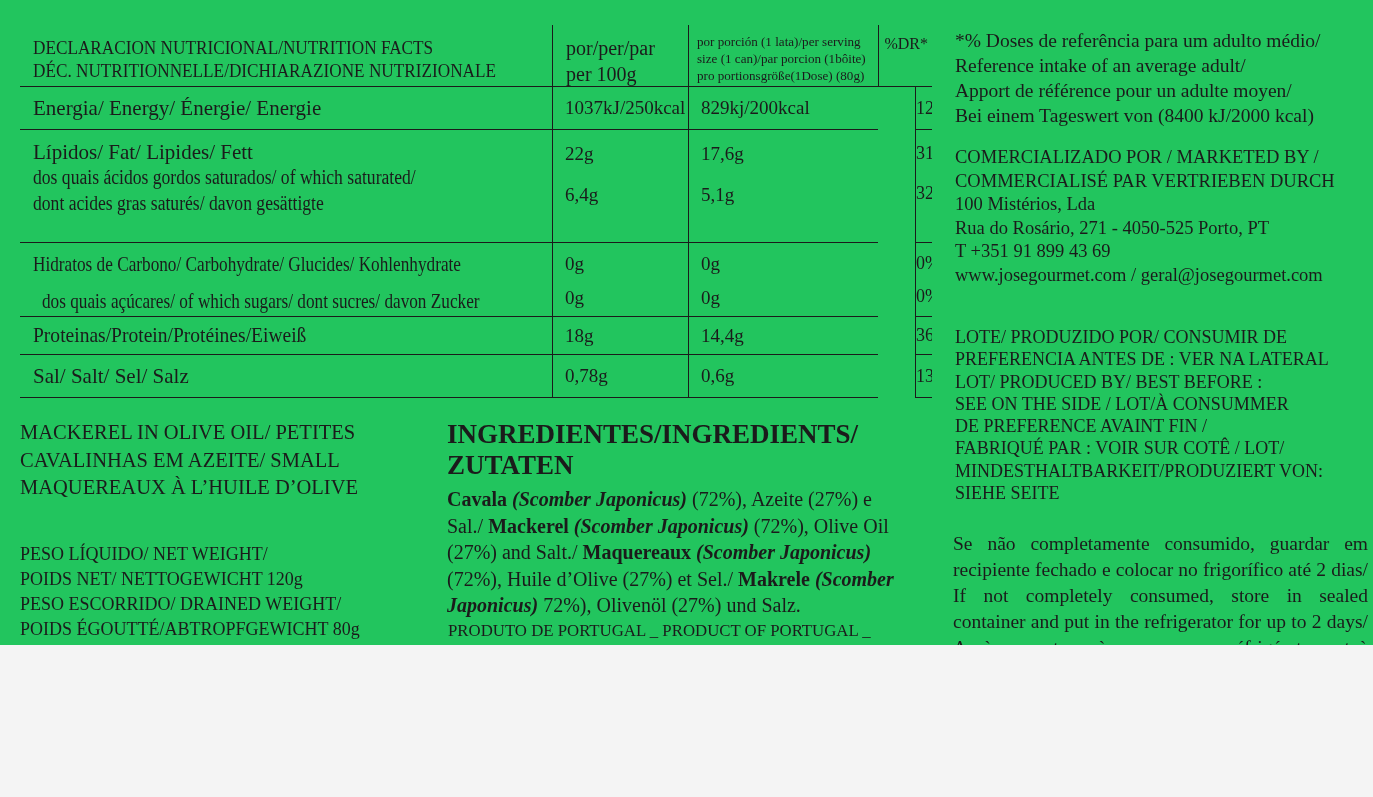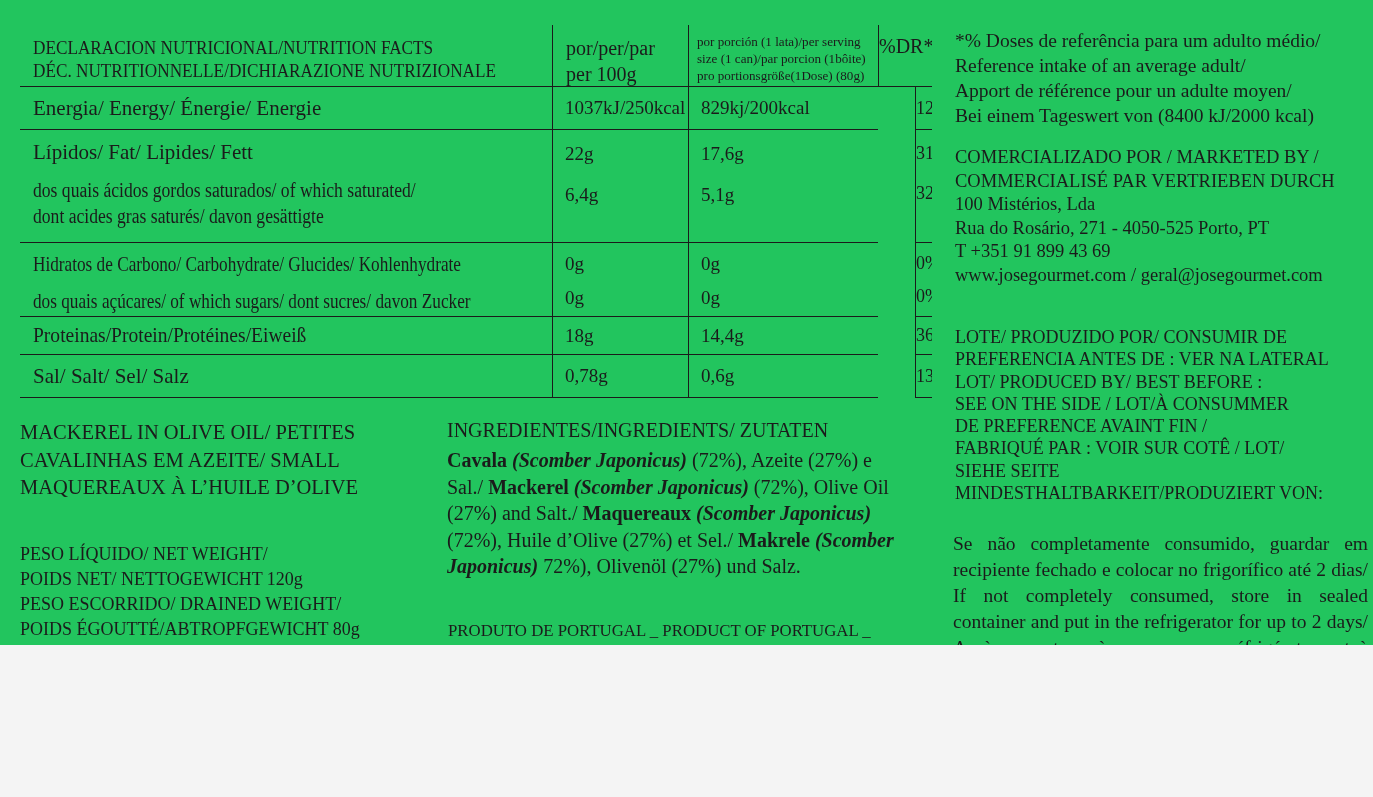--- a/index.html
+++ b/index.html
@@ -21,43 +21,43 @@
   .val{padding-left:12px;font-size:19px;}
   .dr{padding-right:7px;text-align:center;font-size:18px;margin-left:37px;}
   .vcenter{display:flex;flex-direction:column;justify-content:center;}
   .cond97{display:inline-block;transform:scaleX(.97);transform-origin:0 50%;white-space:nowrap;}
   .cond93{display:inline-block;transform:scaleX(.93);transform-origin:0 50%;white-space:nowrap;}
   .cond88{display:inline-block;transform:scaleX(.88);transform-origin:0 50%;white-space:nowrap;}
   .cond82{display:inline-block;transform:scaleX(.82);transform-origin:0 50%;white-space:nowrap;}
   .h1{padding-top:12px;font-size:18.5px;line-height:1.25;}
   .h2{padding-top:10px;font-size:20px;line-height:1.3;}
   .h3{padding-top:8px;padding-left:8px;font-size:13.5px;line-height:1.27;}
-  .h4{padding-top:10px;font-size:20px;text-align:right;padding-right:4px;}
+  .h4{padding-top:10px;font-size:16px;text-align:right;padding-right:4px;}
   .rowlabel{font-size:21px;}
   .sublabel{font-size:20px;line-height:1.28;}
   .fat-l1{margin-top:10px;}
-  .fat-l2{margin-top:13px;}
+  .fat-l2{}
   .fat-v1{margin-top:13px;}
   .fat-v2{margin-top:19px;}
   .carb-l1{margin-top:8px;}
-  .carb-l2{margin-top:10px;}
+  .carb-l2{margin-top:10px;margin-left:9px;}
   .carb-v1{margin-top:10px;}
   .carb-v2{margin-top:12px;}
   
   .rc{position:absolute;left:955px;width:415px;}
   .ref{top:28px;font-size:19.5px;line-height:25px;}
   .marketed{top:146px;font-size:18.5px;line-height:23.5px;}
   .bold-line{font-weight:normal;}
   .lot{top:326px;font-size:18px;line-height:22.3px;}
   .storage{top:531px;left:953px;font-size:19.5px;line-height:25.9px;text-align:justify;}
   
   .pname{position:absolute;left:20px;top:419px;font-size:20.5px;line-height:27.6px;}
   .weights{position:absolute;left:20px;top:542px;font-size:18px;line-height:25px;}
   .ingredients{position:absolute;left:447px;top:419px;width:452px;}
-  .ing-title{font-size:20px;margin-bottom:5px;}
+  .ing-title{font-size:27px;margin-bottom:5px;font-weight:bold;}
   .ing-body{font-size:20px;line-height:26.6px;}
   .seg-normal{font-weight:normal;font-style:normal;}
   .seg-bold{font-weight:bold;}
   .seg-bold-italic{font-weight:bold;font-style:italic;}
   .origin{position:absolute;left:448px;top:620px;font-size:16.8px;line-height:21.5px;}
   
   .jose-logo{position:absolute;left:459px;top:685px;}
   .greendot{position:absolute;left:561px;top:698px;}
 </style>
 </head>
@@ -153,22 +153,22 @@
     <div>www.josegourmet.com / geral@josegourmet.com</div>
   </div>
 
   <div class="rc lot">
     <div>LOTE/ PRODUZIDO POR/ CONSUMIR DE</div>
     <div>PREFERENCIA ANTES DE : VER NA LATERAL</div>
     <div>LOT/ PRODUCED BY/ BEST BEFORE :</div>
     <div>SEE ON THE SIDE /  LOT/À CONSUMMER</div>
     <div>DE PREFERENCE AVAINT FIN /</div>
     <div>FABRIQUÉ PAR : VOIR SUR COTÊ / LOT/</div>
+    <div>MINDESTHALTBARKEIT/PRODUZIERT VON:</div>
     <div>SIEHE SEITE</div>
-    <div>MINDESTHALTBARKEIT/PRODUZIERT VON:</div>
   </div>
 
   <div class="rc storage">Se não completamente consumido, guardar em recipiente fechado e colocar no frigorífico até 2 dias/ If not completely consumed, store in sealed container and put in the refrigerator for up to 2 days/ Après ouverture, à conserver au réfrigérateur et à consommer dans les 2 jours./ Bewahren sie den Rest, bei nicht vollständigem. Verbrauch, bis zu 2 Tage in einem verschlossenen Behälter im Kühlschrank auf.</div>
 
   <div class="pname">
     <div>MACKEREL IN OLIVE OIL/ PETITES</div>
     <div>CAVALINHAS EM AZEITE/ SMALL</div>
     <div>MAQUEREAUX À L’HUILE D’OLIVE</div>
   </div>
 

